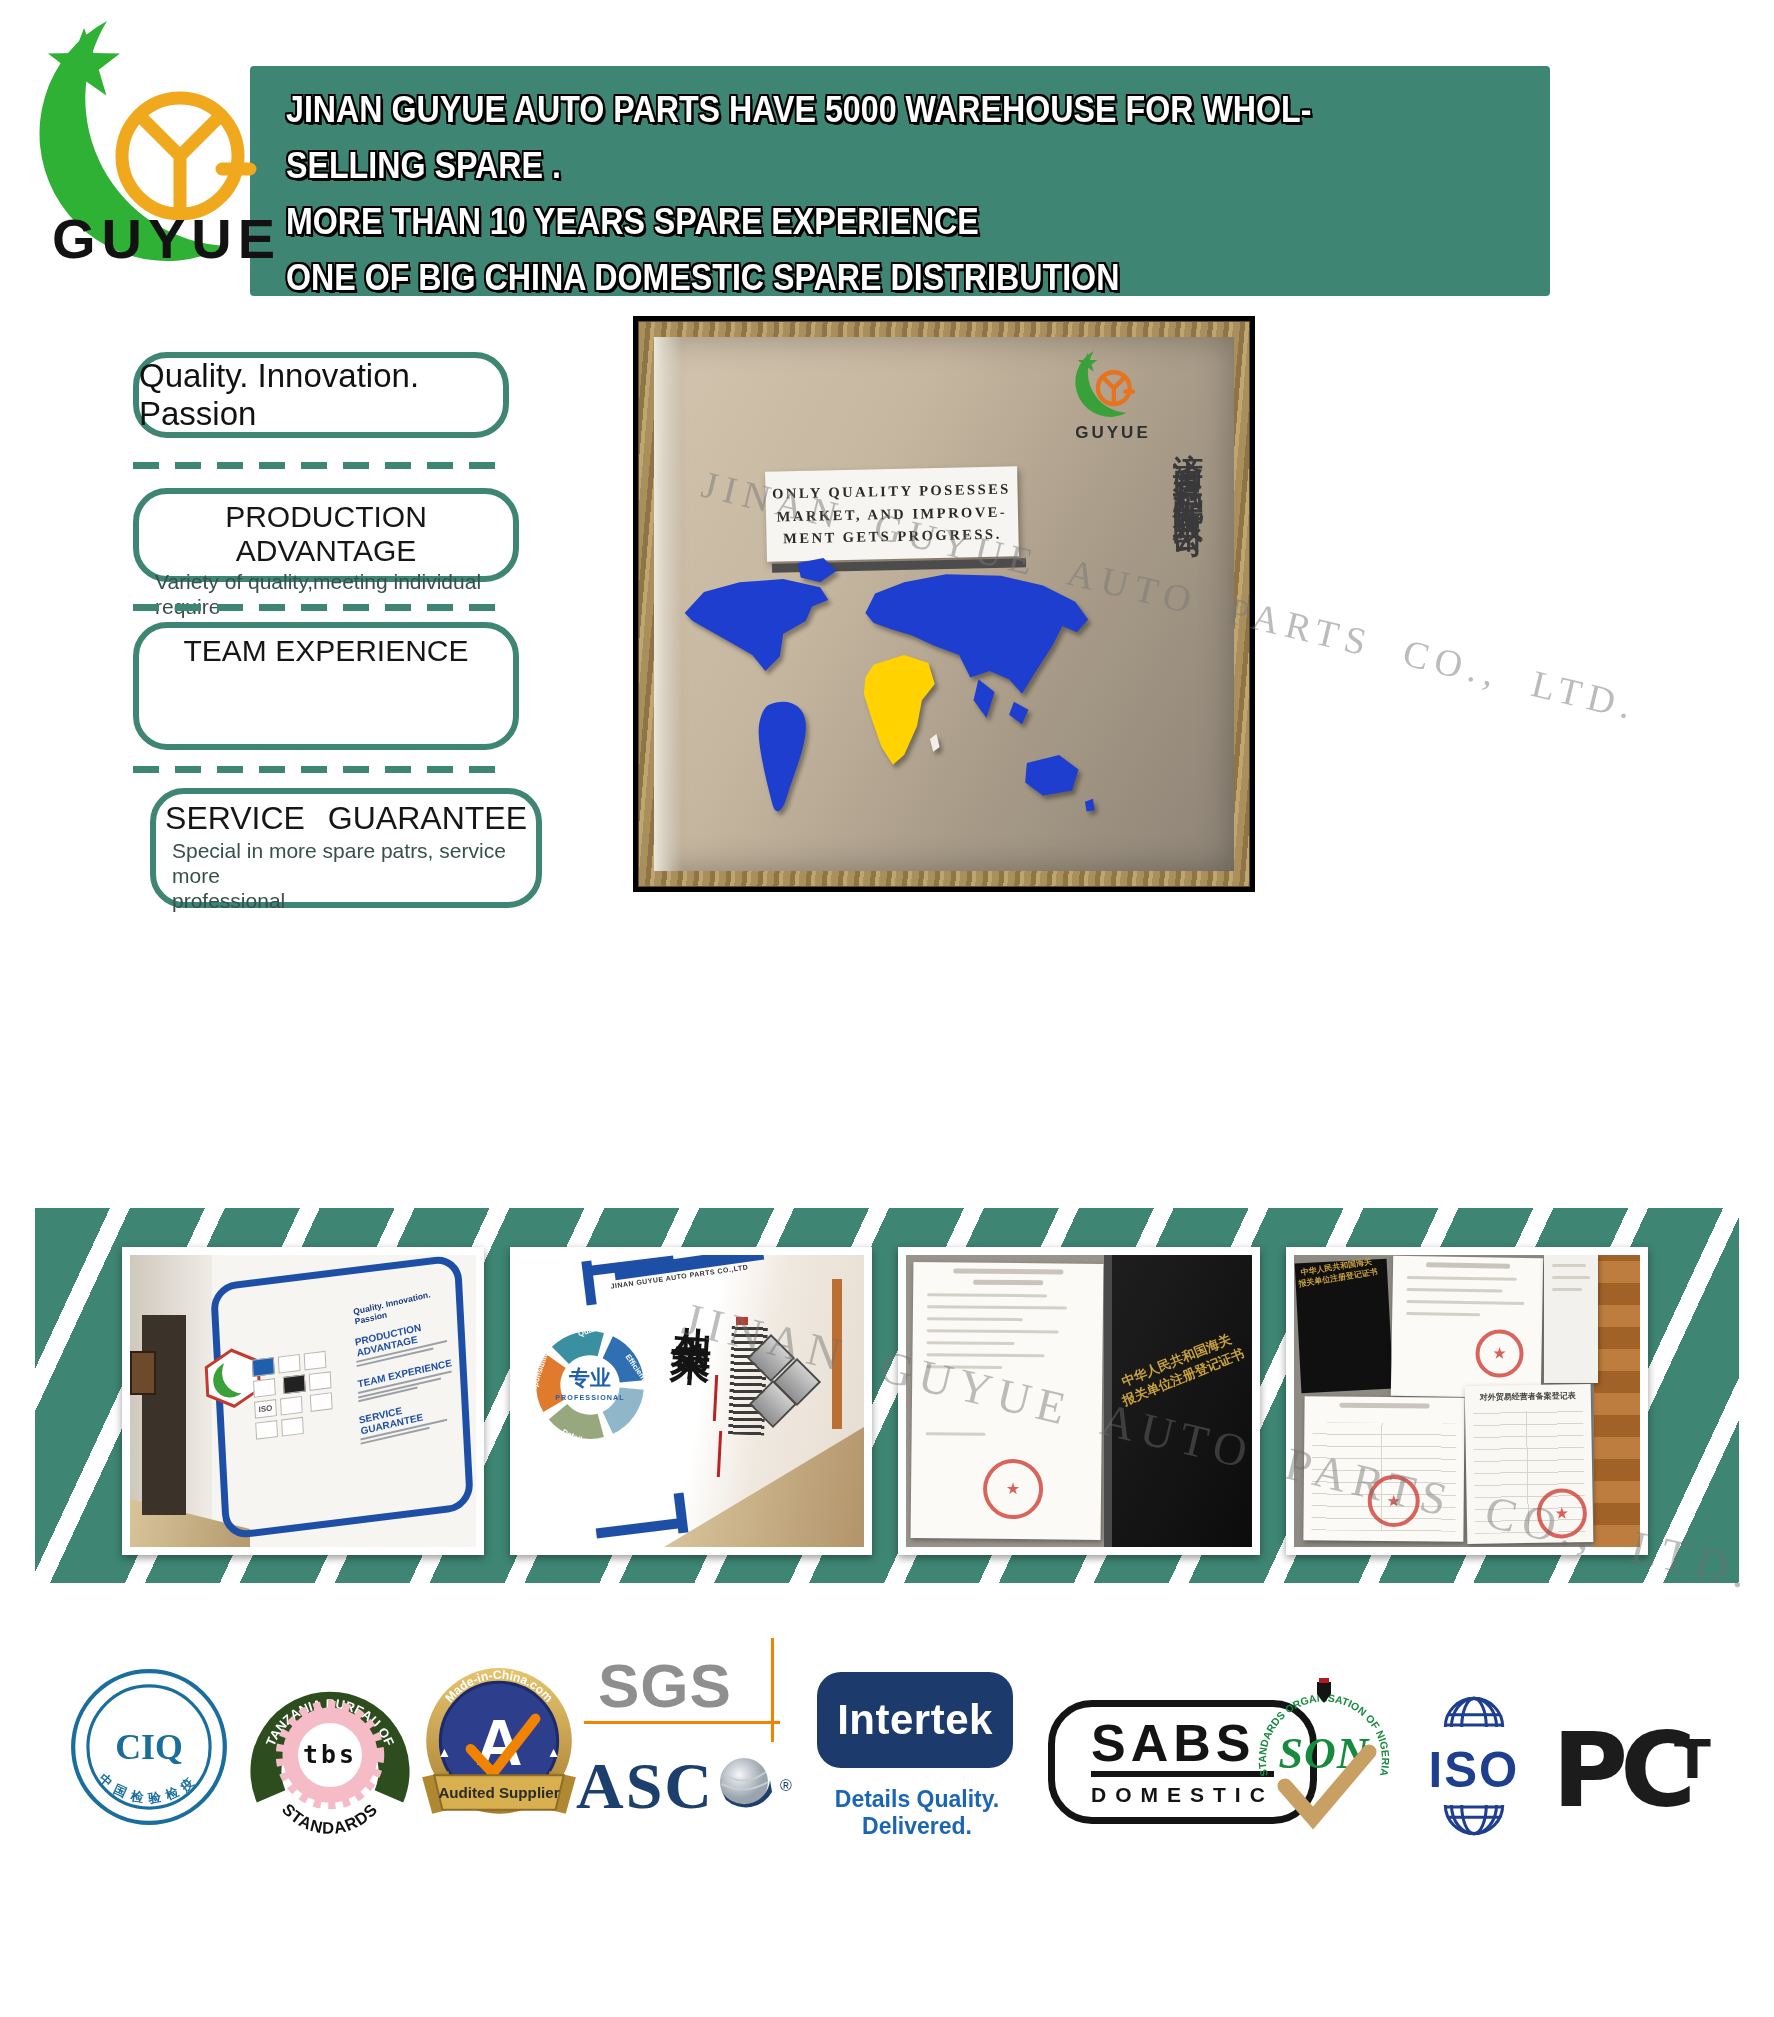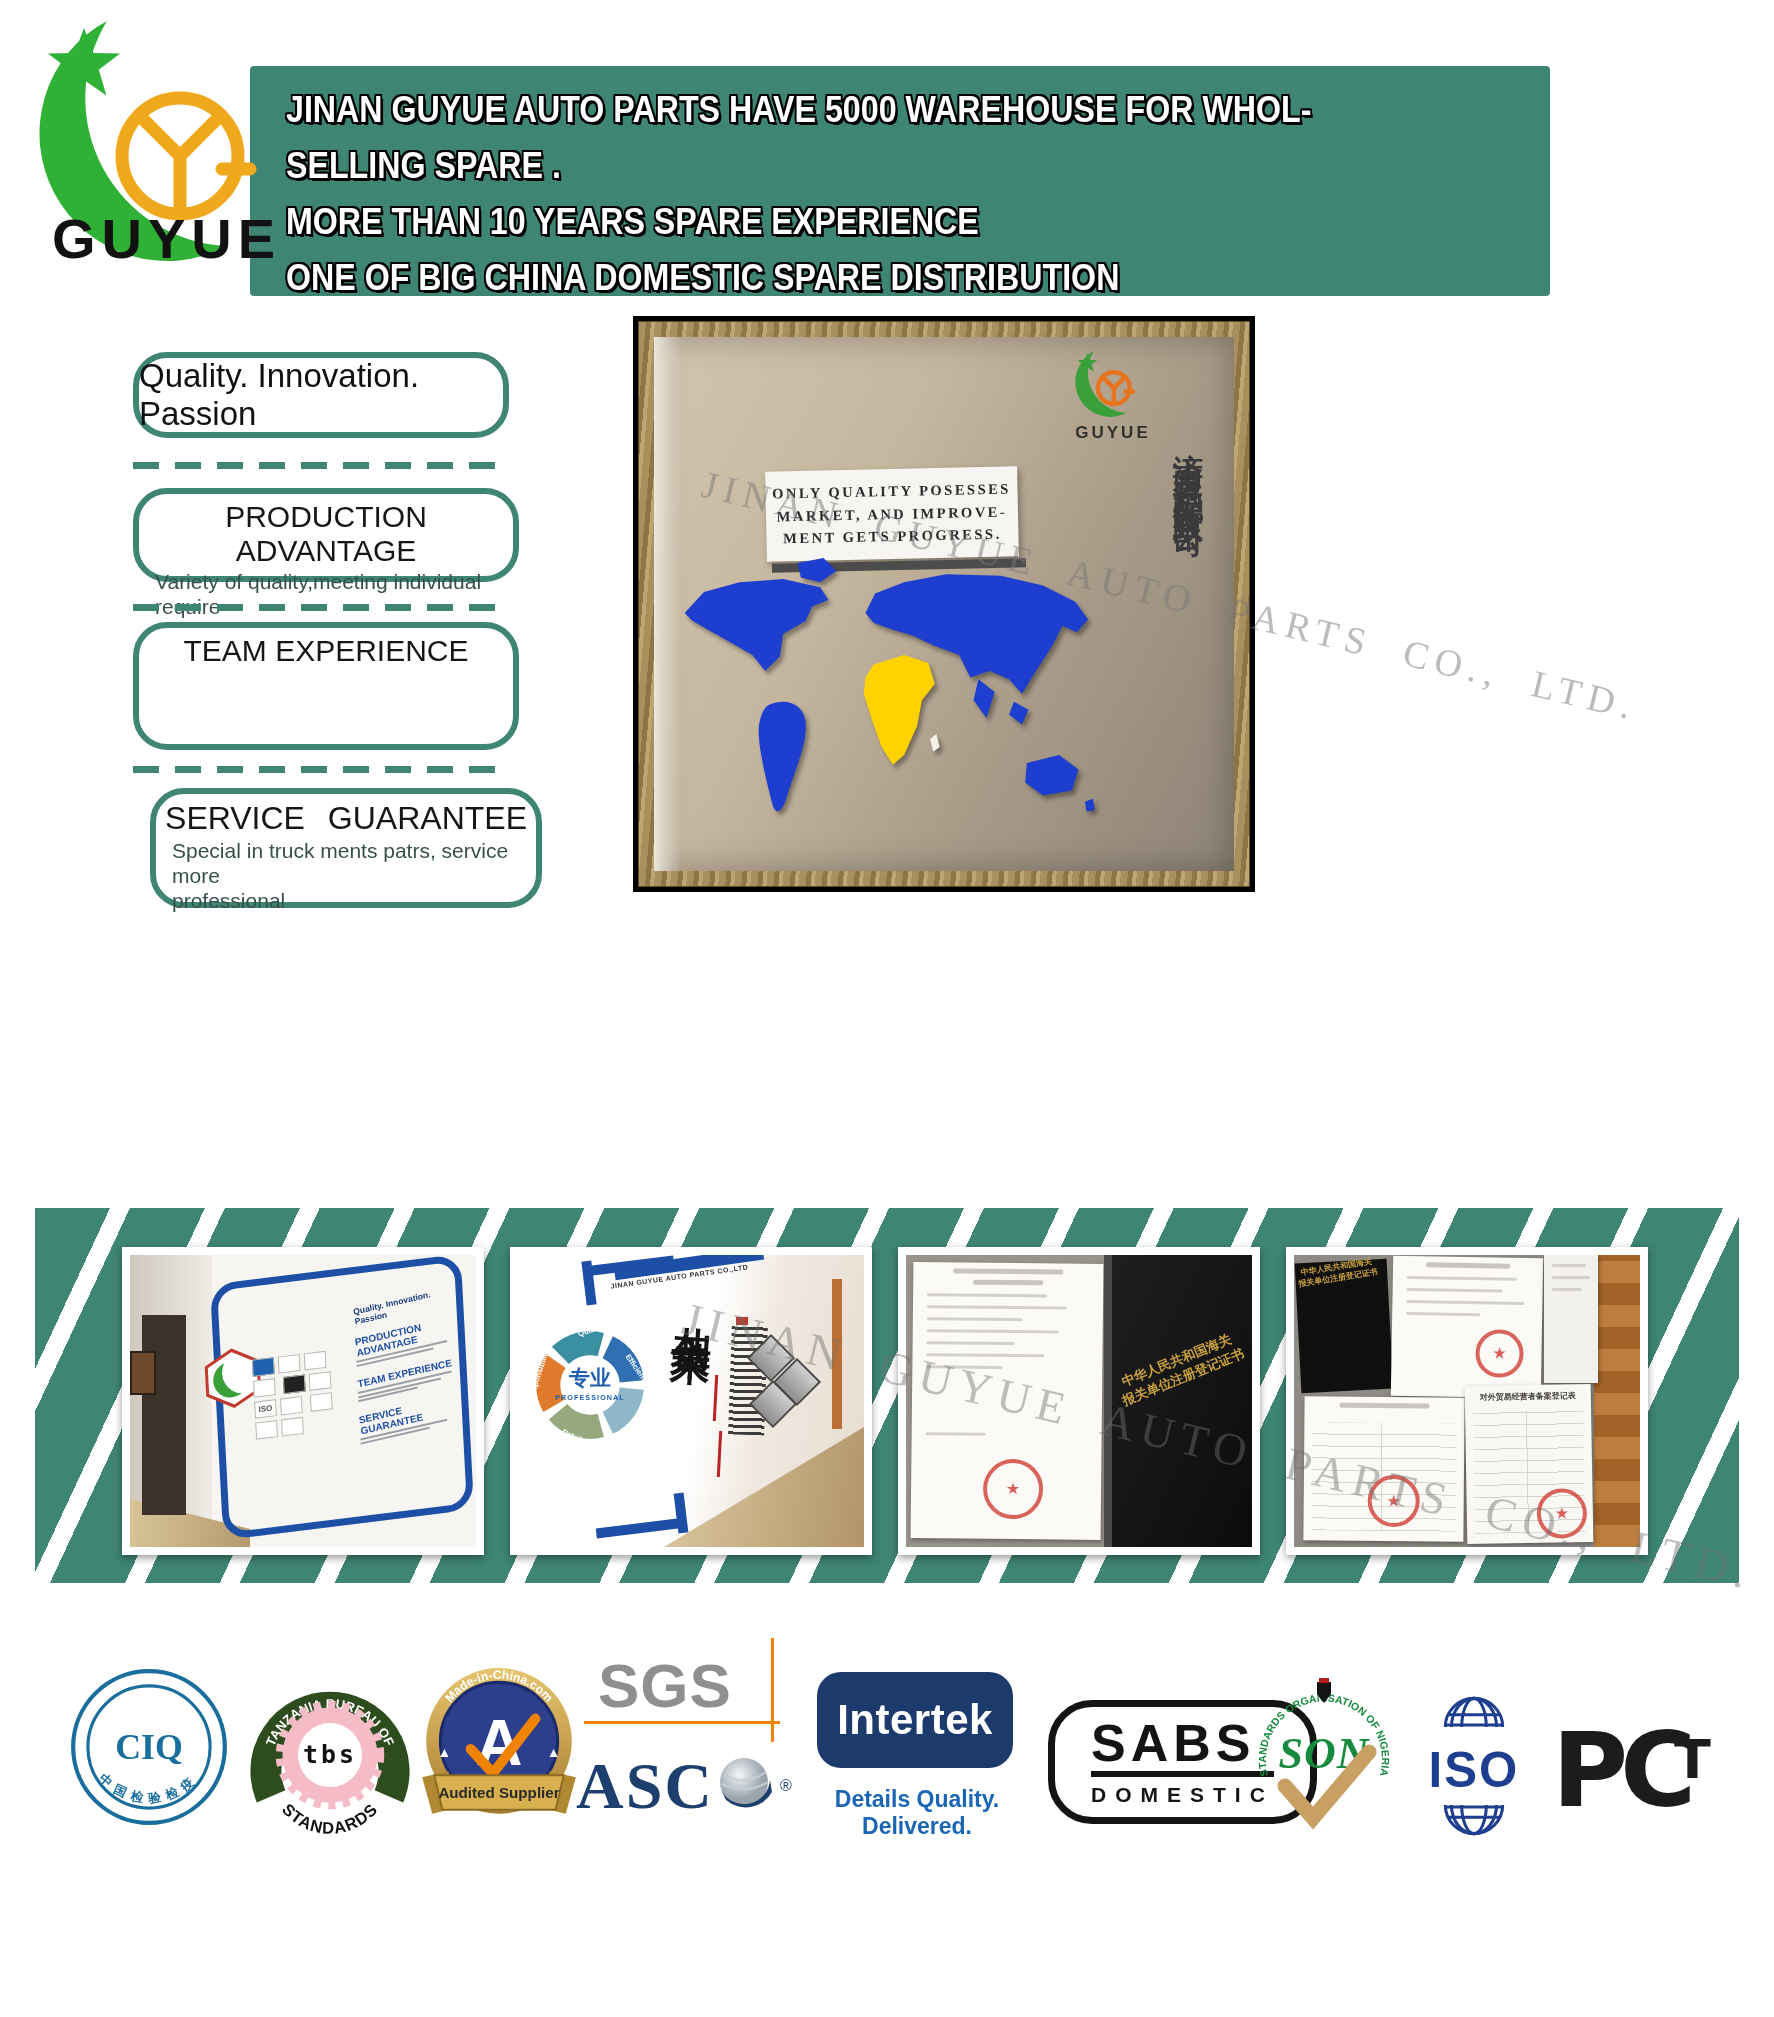--- a/index.html
+++ b/index.html
@@ -211,21 +211,21 @@
   </div>
   <div class="dash dash2"></div>
 
   <div class="feat-box feat-3">
     <div class="feat-title">TEAM EXPERIENCE</div>
   </div>
   <div class="dash dash3"></div>
 
   <div class="feat-box feat-4">
     <div class="feat-title feat-title-sp">SERVICE GUARANTEE</div>
-    <div class="feat-body">Special in truck ments patrs, service more
+    <div class="feat-body">Special in more spare patrs, service more
 professional</div>
   </div>
 
   <div class="frame">
     <div class="frame-gold">
       <div class="photo-inner">
         <div class="wall-edge"></div>
 
         <div class="quote-sign">
           <div class="quote-line">ONLY QUALITY POSESSES</div>

